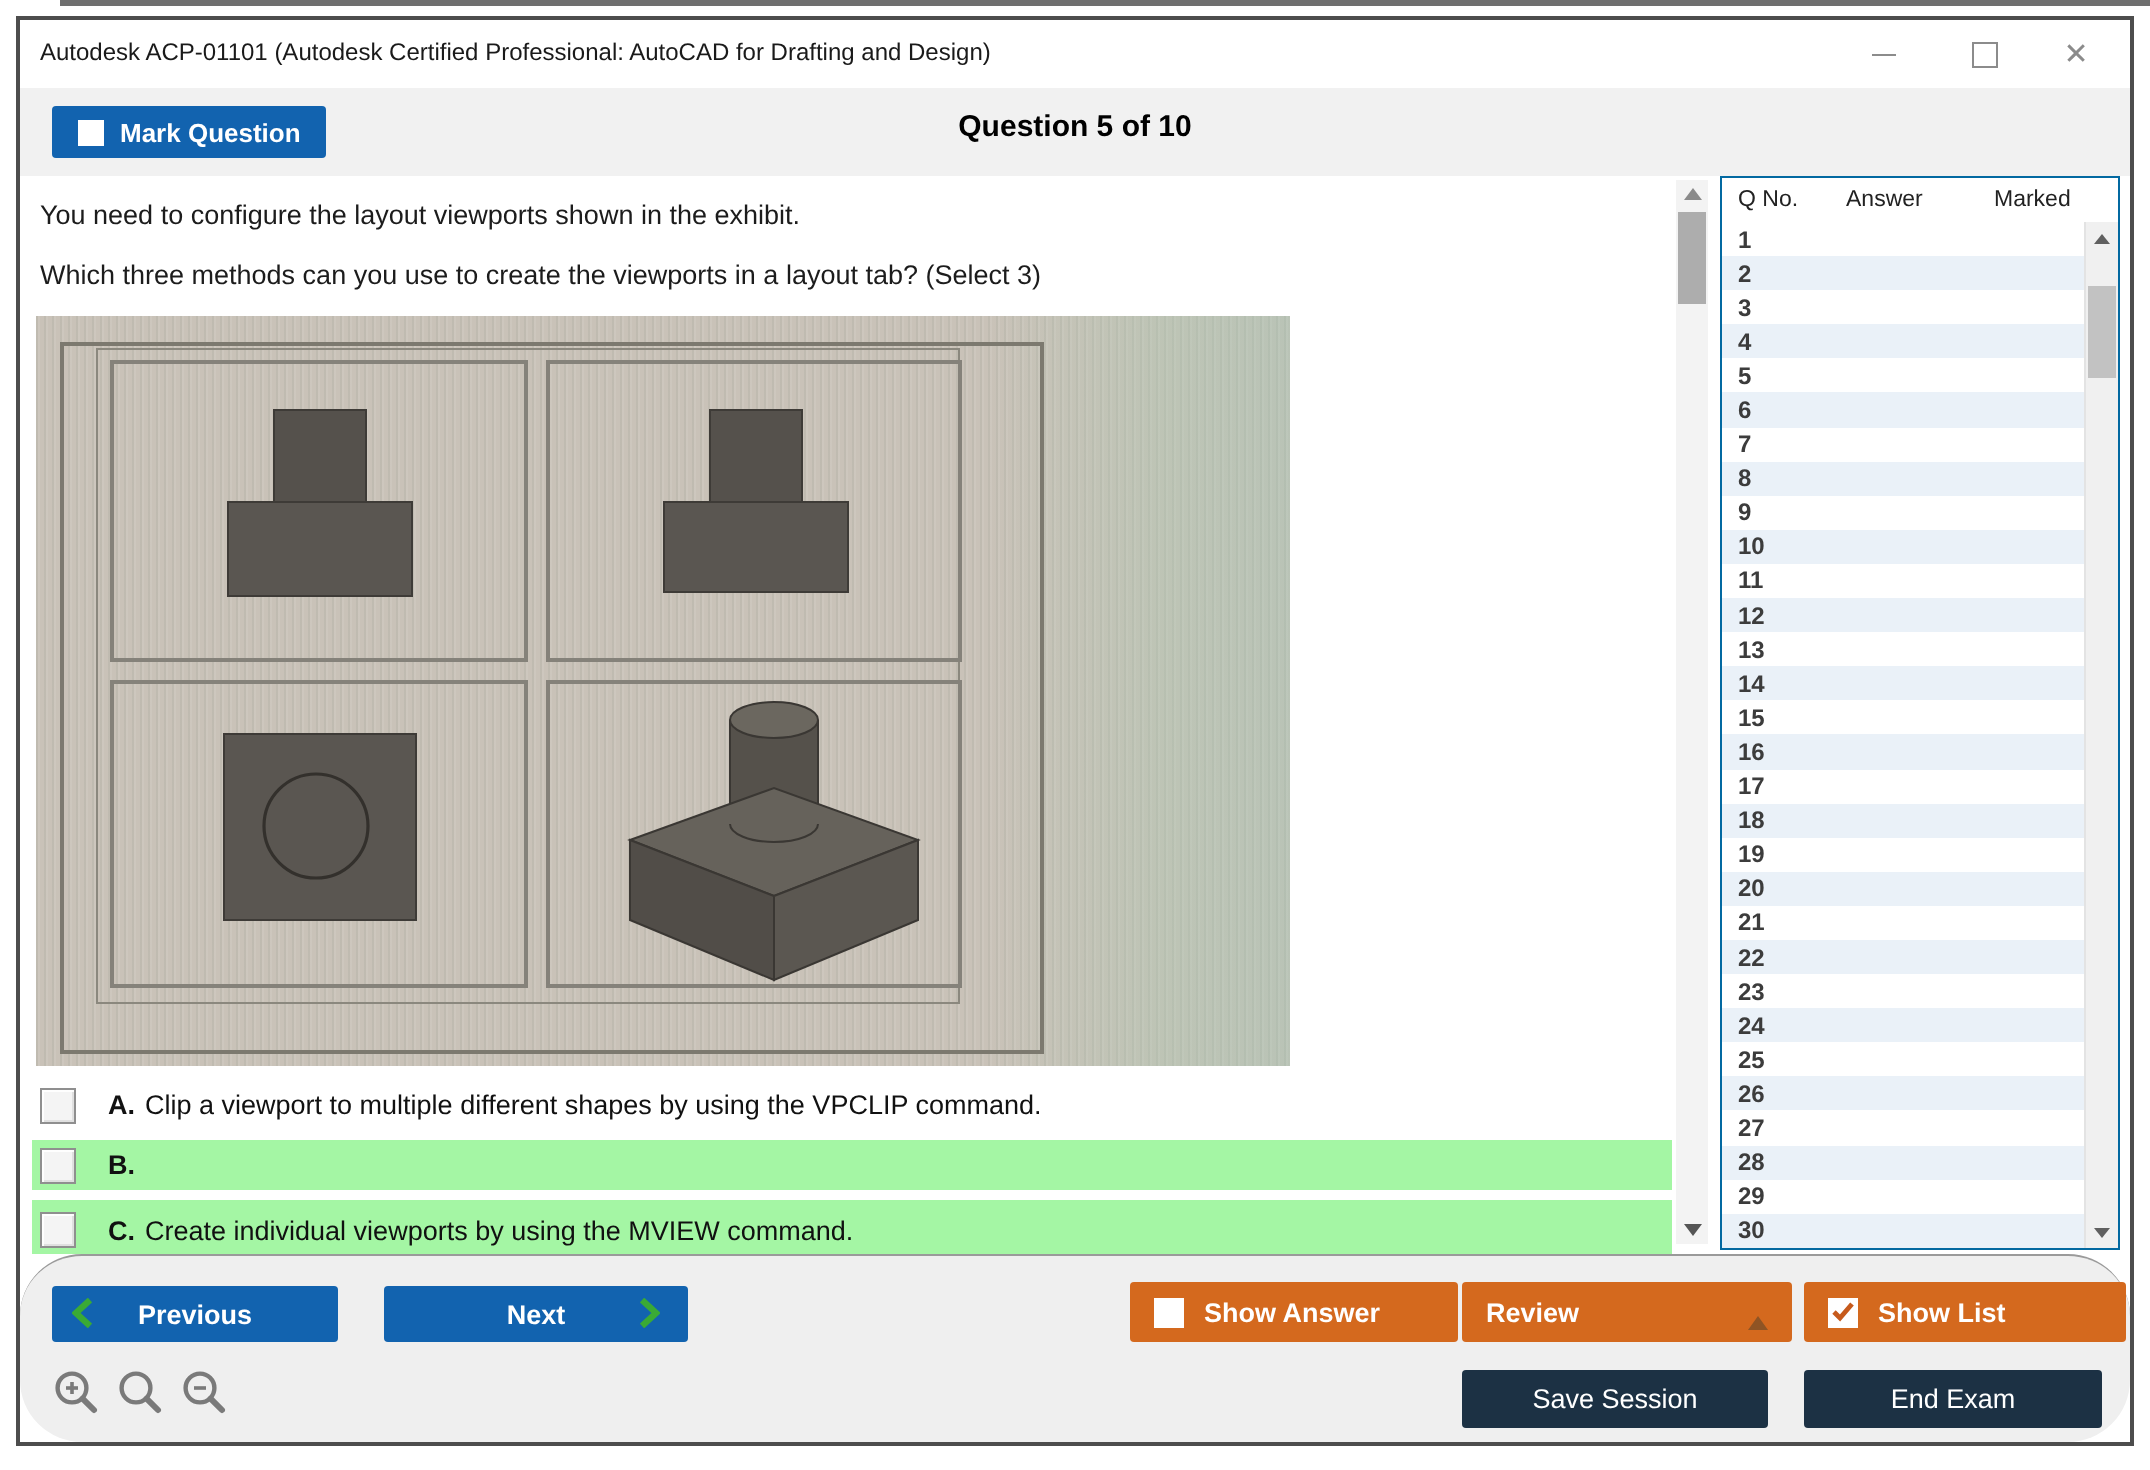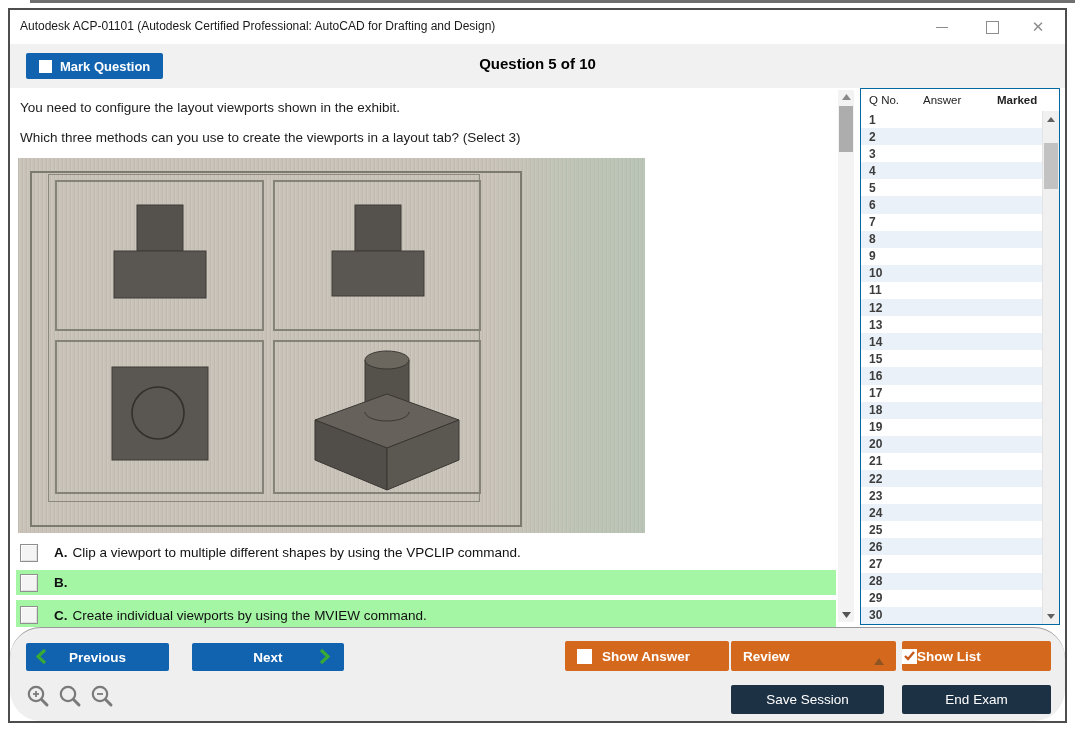--- a/index.html
+++ b/index.html
@@ -72,21 +72,21 @@
   }
   .opt-letter{font-weight:bold;margin-right:5px;}
   
   .sidebar{
     position:absolute;left:850px;top:78px;width:200px;height:537px;
     background:#ffffff;border:1px solid #0369a1;box-sizing:border-box;
   }
   .sb-header{position:relative;height:22px;border-bottom:1px solid #d6d6d6;font-size:11.5px;color:#222;}
   .sb-h-q{position:absolute;left:8px;top:5px;}
   .sb-h-a{position:absolute;left:62px;top:5px;}
-  .sb-h-m{position:absolute;left:136px;top:5px;font-weight:bold;}
+  .sb-h-m{position:absolute;left:136px;top:5px;}
   .sb-list{position:absolute;left:0;top:22px;right:17px;bottom:0;display:flex;flex-direction:column;}
   .qrow{flex:1;display:flex;align-items:center;padding-left:8px;font-size:12px;font-weight:600;color:#3c3c3c;background:#ffffff;}
   .qrow.alt{background:#eaf1f8;}
   .sb-scroll{position:absolute;top:22px;right:0;bottom:0;width:17px;background:#f0f0f0;border-left:1px solid #e3e3e3;box-sizing:border-box;}
   .sb-thumb{position:absolute;left:1px;top:32px;width:14px;height:46px;background:#c2c2c2;}
   .sb-arrow-up{position:absolute;top:2px;left:0;width:16px;height:12px;display:flex;align-items:center;justify-content:center;}
   .sb-arrow-down{position:absolute;bottom:2px;left:0;width:16px;height:12px;display:flex;align-items:center;justify-content:center;}
   
   .footer{
     position:absolute;left:0;right:0;top:617px;bottom:0;
@@ -100,21 +100,21 @@
   .next-btn{left:182px;width:152px;}
   .chev{position:absolute;top:6px;}
   .chev-left{left:10px;}
   .chev-right{right:14px;}
   .orange-btn{
     position:absolute;top:13px;height:30px;background:#d4691e;border-radius:2px;
     color:#ffffff;font-weight:bold;font-size:13.5px;display:flex;align-items:center;cursor:pointer;
   }
   .show-answer-btn{left:555px;width:152px;padding-left:12px;gap:10px;}
   .review-btn{left:721px;width:153px;padding-left:12px;}
-  .show-list-btn{left:892px;width:149px;gap:0;}
+  .show-list-btn{left:892px;width:149px;padding-left:12px;gap:10px;}
   .white-box{width:15px;height:15px;background:#ffffff;flex:0 0 auto;}
   .check-box{width:15px;height:15px;background:#ffffff;flex:0 0 auto;display:flex;align-items:center;justify-content:center;}
   .review-tri{position:absolute;right:12px;top:12px;}
   .navy-btn{
     position:absolute;top:57px;height:29px;background:#1c3144;border-radius:2px;
     color:#ffffff;font-size:13.5px;display:flex;align-items:center;justify-content:center;cursor:pointer;
   }
   .save-btn{left:721px;width:153px;}
   .end-btn{left:892px;width:149px;}
   .zoom-tools{position:absolute;left:16px;top:56px;display:flex;gap:7px;}

